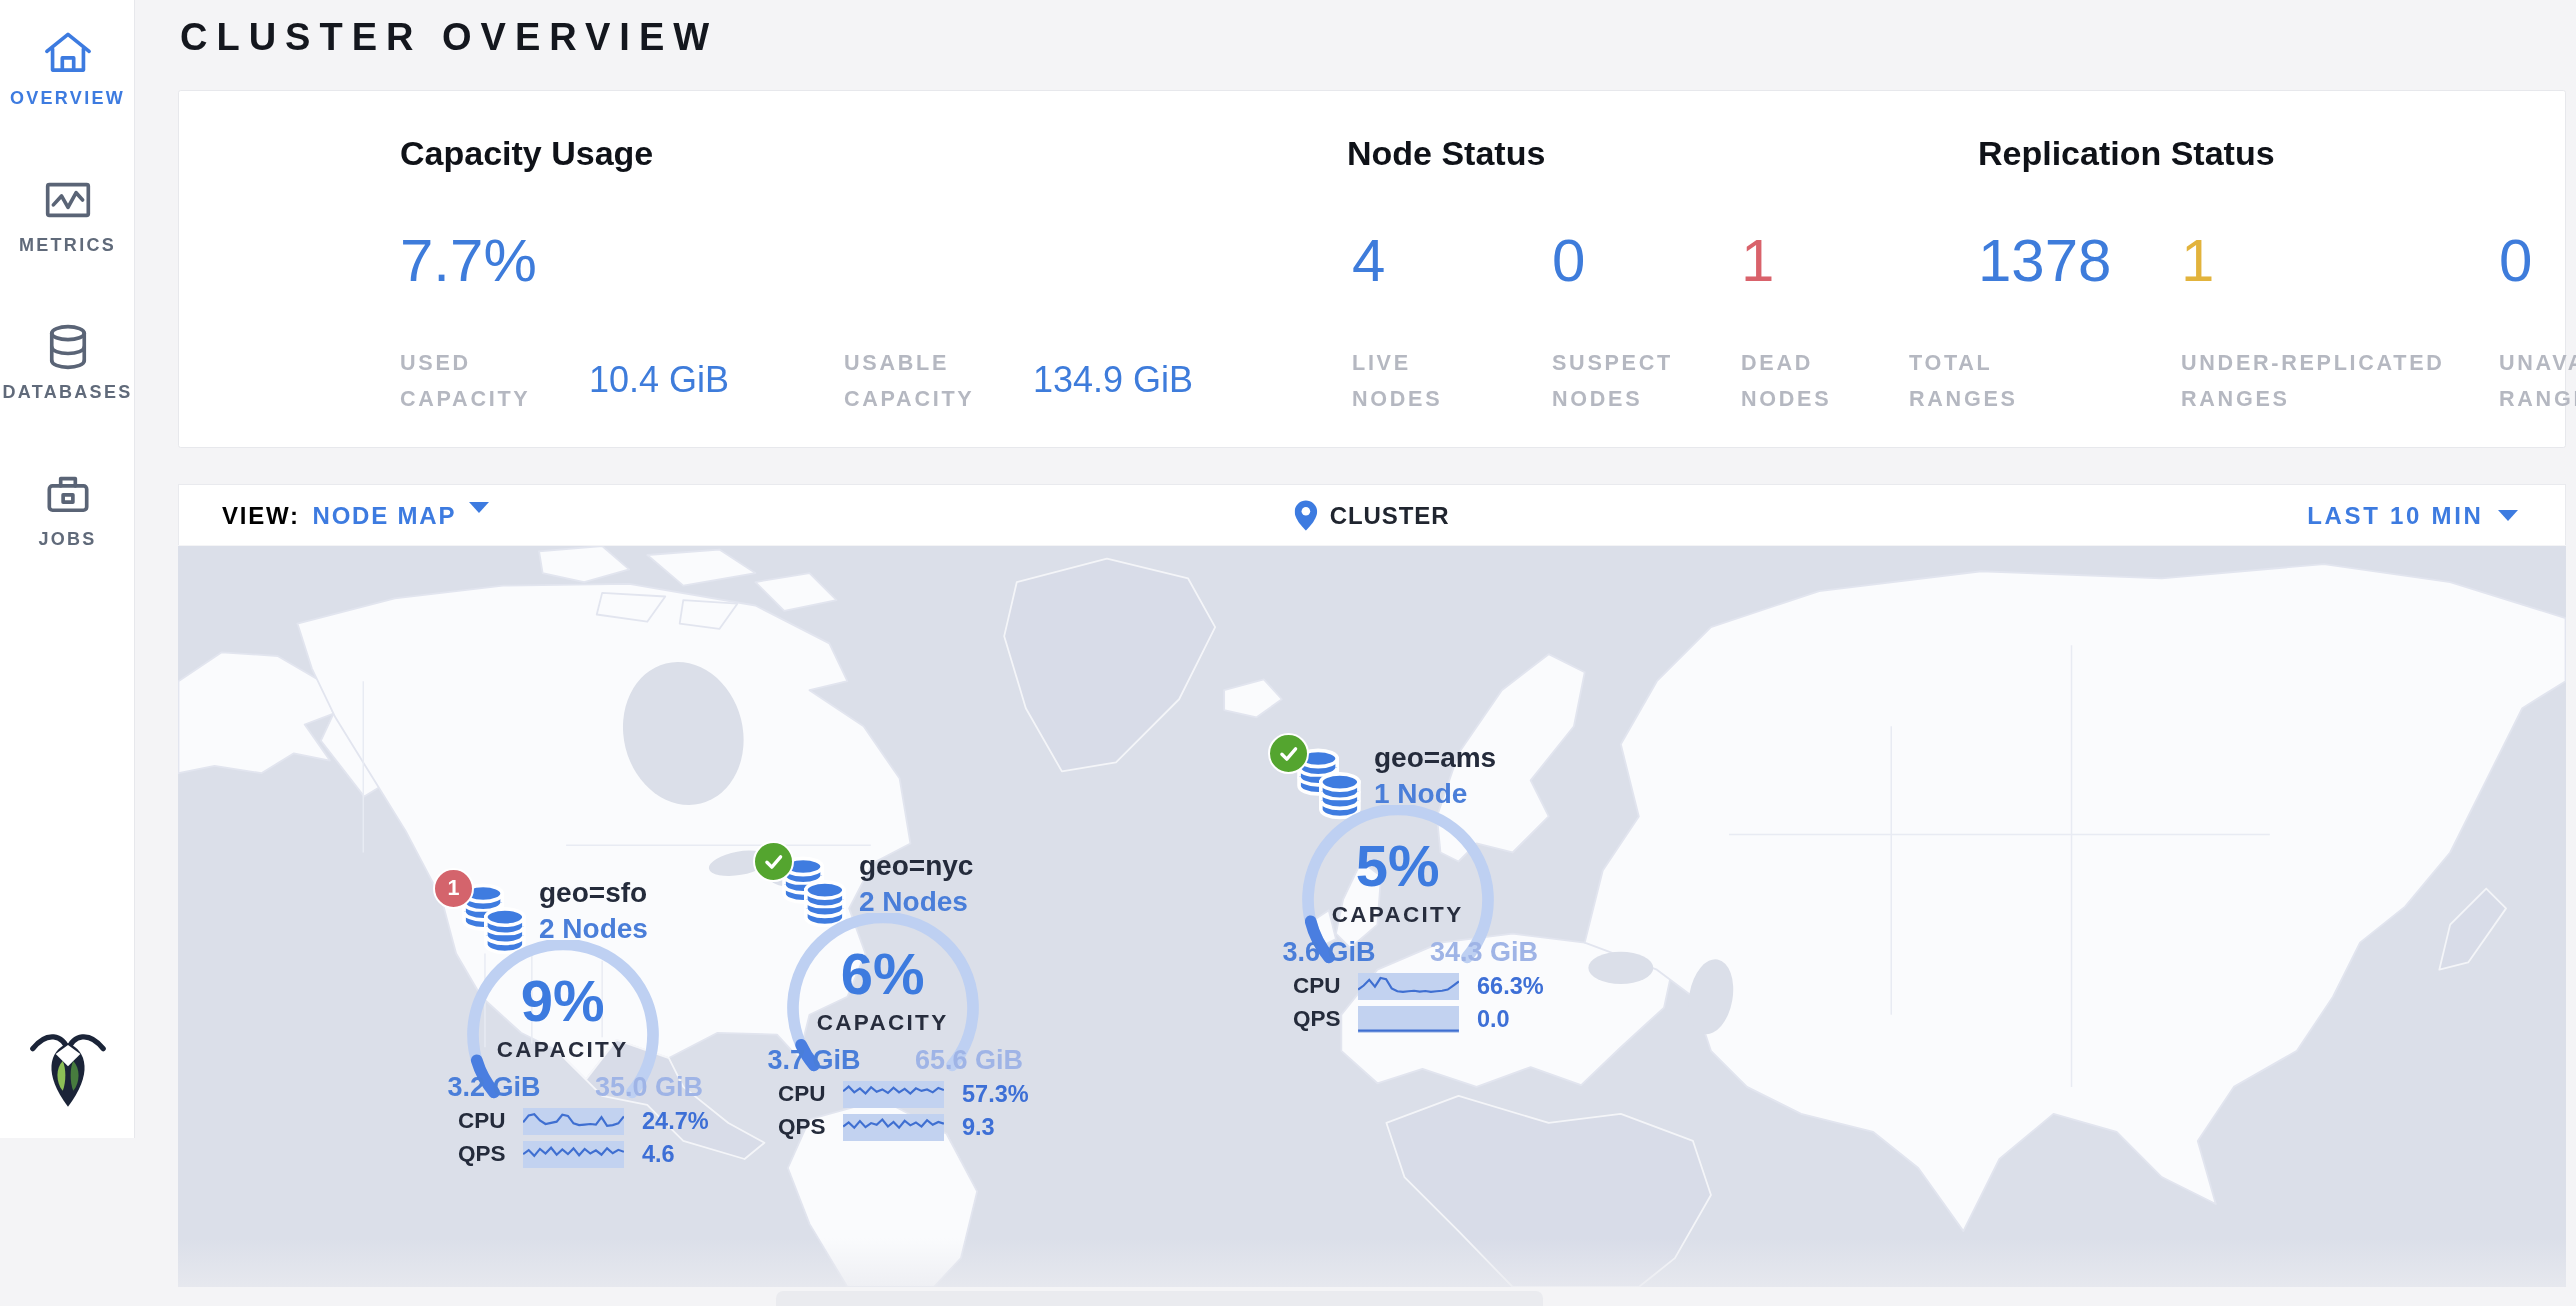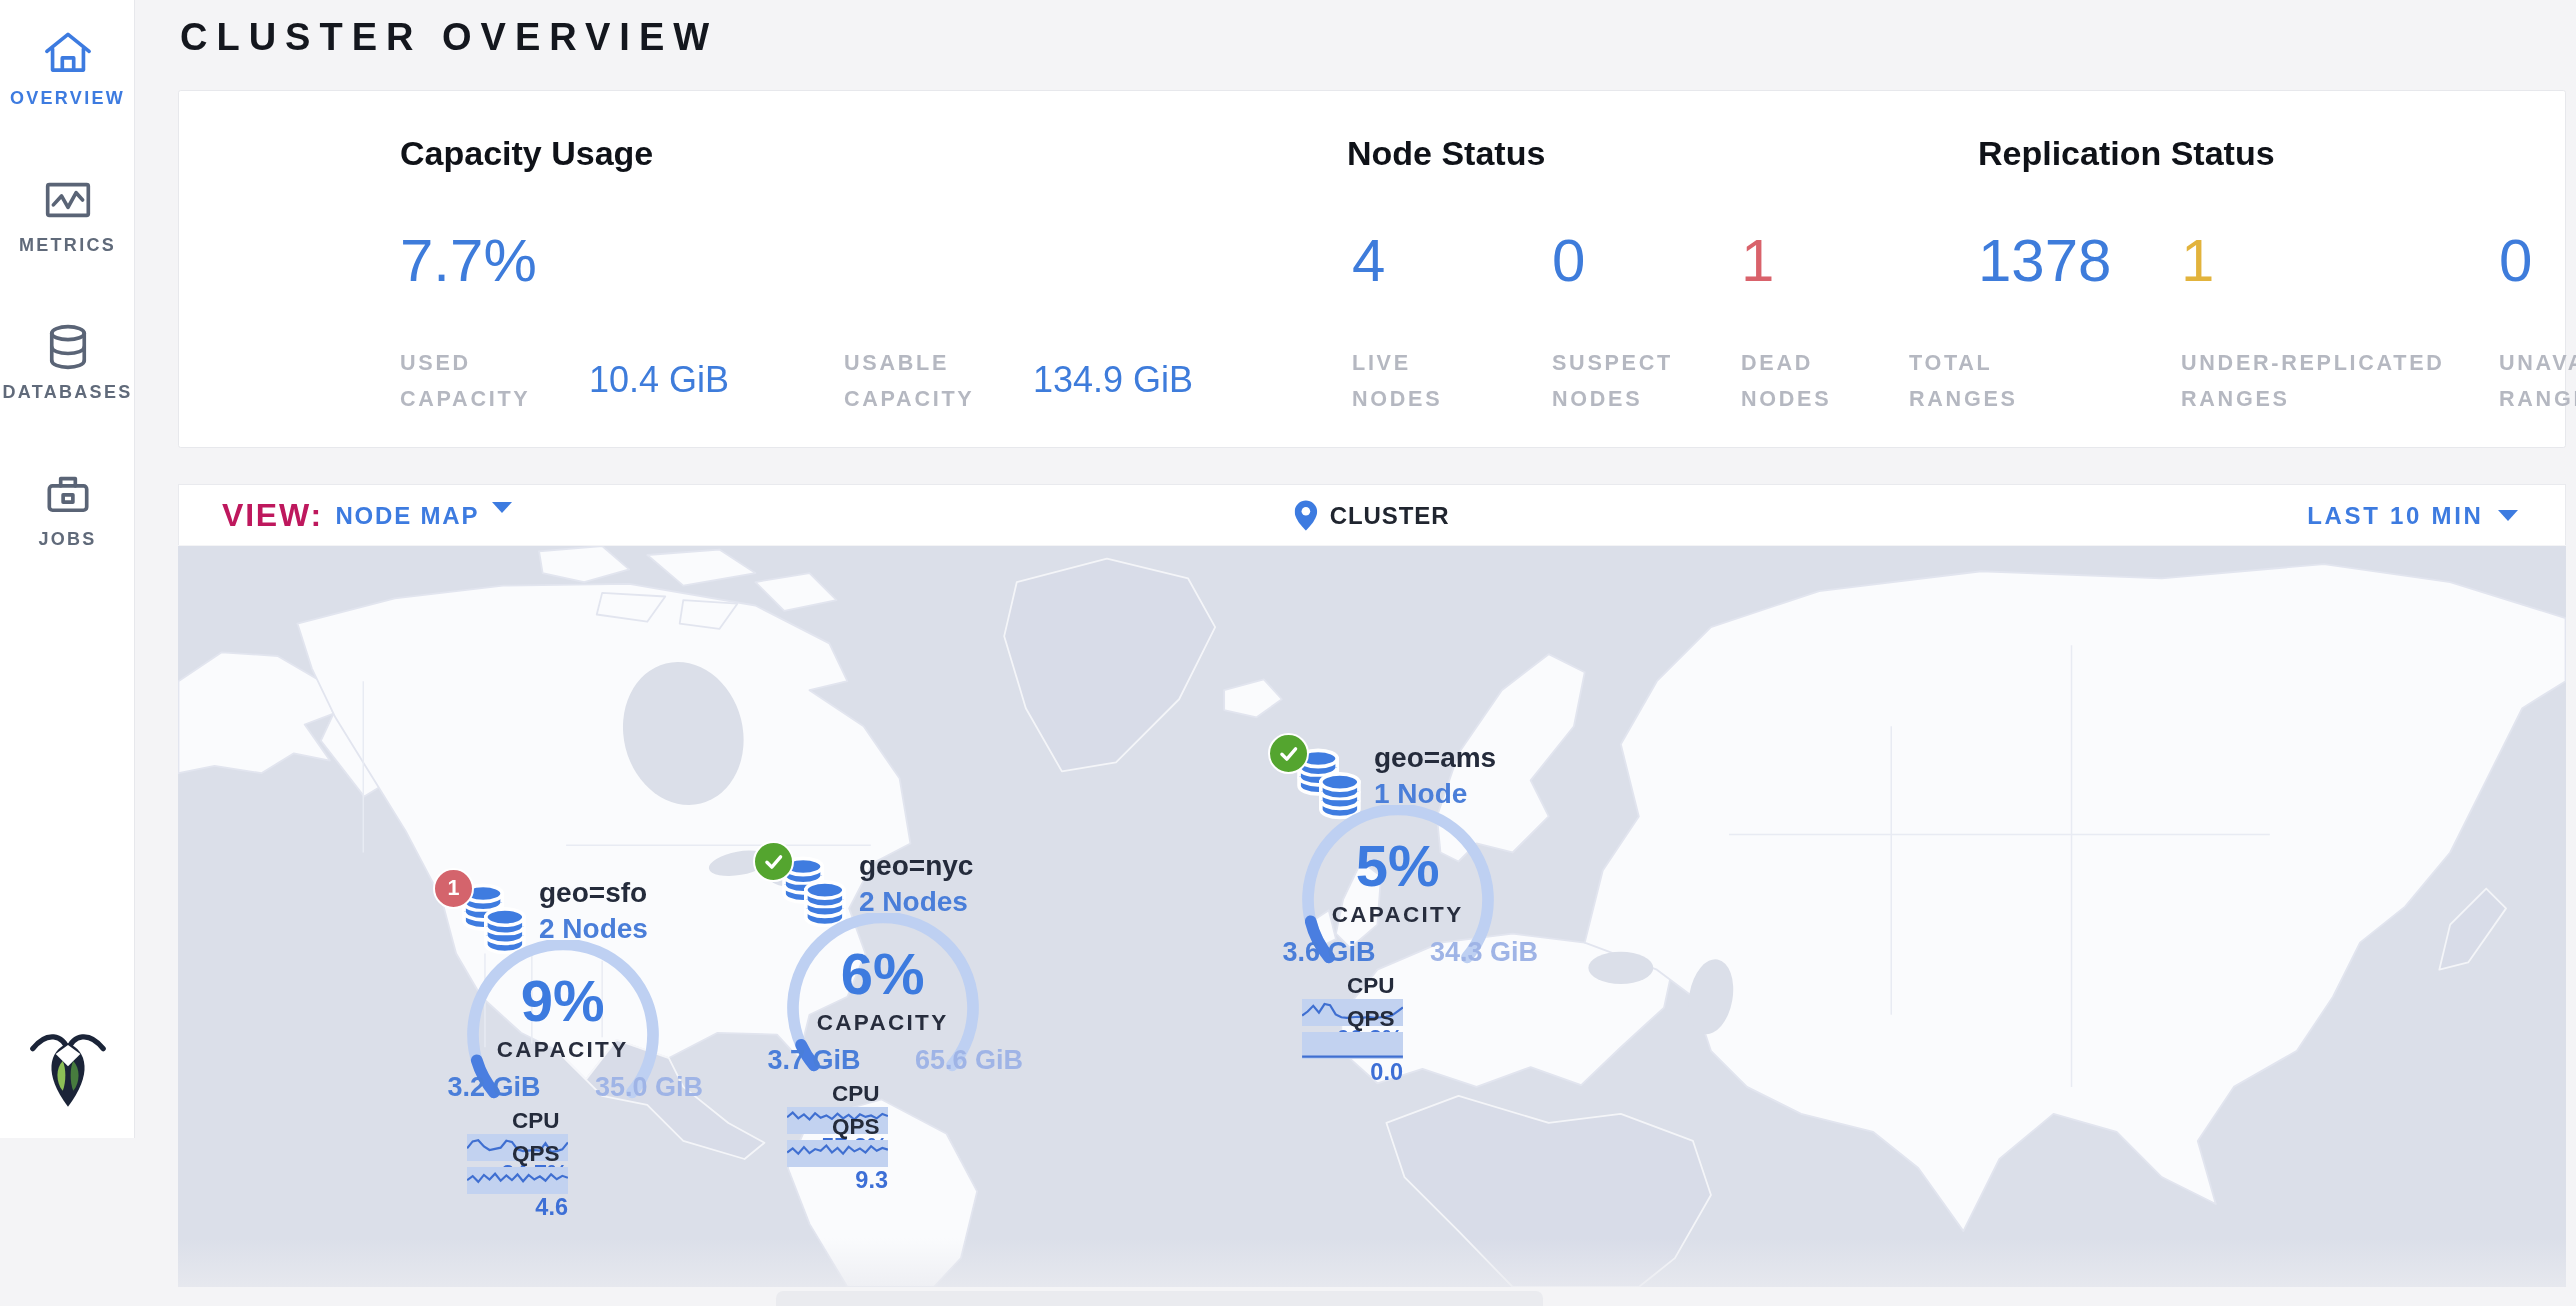--- a/index.html
+++ b/index.html
@@ -43,21 +43,21 @@
   .bar-used  { position:absolute; left:0; top:9px; height:18px; background:#4a7ee0; }
   .tick { position:absolute; top:45px; width:1.8px; height:11.7px; background:#8a92a6; }
   .tick-label { position:absolute; top:63px; transform:translateX(-50%); font-size:22.5px;
                 color:#6f7689; white-space:nowrap; }
 
   
   .view-bar { position:absolute; left:178px; top:484px; width:2388px; height:61px;
               background:#ffffff; border:0.9px solid #e9eaee; border-bottom:none; }
   .view-left { position:absolute; left:43px; top:0; height:61px; display:flex;
                align-items:center; gap:12.6px; }
-  .view-label { font-size:32px; font-weight:600; letter-spacing:1.8px; color:#be185d; }
+  .view-label { font-size:24px; font-weight:600; letter-spacing:1.8px; color:#000000; }
   .view-value { font-size:24px; font-weight:700; letter-spacing:1.8px; color:#3d7be0; cursor:pointer;
                 display:flex; align-items:flex-start; gap:12.6px; }
   .caret { width:0; height:0; border-left:10px solid transparent; border-right:10px solid transparent;
            border-top:11.7px solid #3d7be0; display:inline-block; }
   .crumb { position:absolute; left:50%; transform:translateX(-50%); top:0; height:61px;
            display:flex; align-items:center; gap:12.6px; cursor:pointer; }
   .crumb-label { font-size:24px; font-weight:600; letter-spacing:0.9px; color:#20252f; }
   .time-range { position:absolute; right:47px; top:0; height:61px; display:flex; align-items:center;
                 gap:14.4px; font-size:24px; font-weight:700; letter-spacing:2.7px; color:#3d7be0; cursor:pointer; }
 
@@ -83,21 +83,21 @@
   .loc-nodes { position:absolute; left:106px; top:47px; font-size:28px; font-weight:700; color:#4a7ed9; white-space:nowrap; }
   .gauge-svg { position:absolute; left:21.6px; top:74px; width:216px; height:189px; }
   .gauge-pct { position:absolute; left:21.6px; top:106px; width:216px; text-align:center;
                font-size:58px; font-weight:700; color:#3d7bdf; line-height:1; }
   .gauge-cap { position:absolute; left:21.6px; top:171px; width:216px; text-align:center;
                font-size:22.5px; font-weight:700; letter-spacing:2.3px; color:#272d3d; }
   .gib-used  { position:absolute; left:0; top:206px; width:122px; text-align:center;
                font-size:27px; font-weight:700; color:#4a7ed9; }
   .gib-total { position:absolute; left:144px; top:206px; width:144px; text-align:center;
                font-size:27px; font-weight:700; color:#9fb4e6; }
-  .perf-row { position:absolute; left:25px; display:flex; align-items:flex-end;flex-direction:column; }
+  .perf-row { position:absolute; left:25px; display:flex; align-items:flex-start; }
   .perf-row.cpu { top:242px; }
   .perf-row.qps { top:275px; }
   .perf-label { width:56px; font-size:22.5px; font-weight:700; color:#242b3b; }
   .spark { width:101px; height:27px; background:#c2d2f0; margin-left:9px; }
   .perf-value { margin-left:18px; font-size:23.5px; font-weight:700; color:#3d6fd6; white-space:nowrap; }
 </style>
 </head>
 <body>
 
 <div class="screen">

